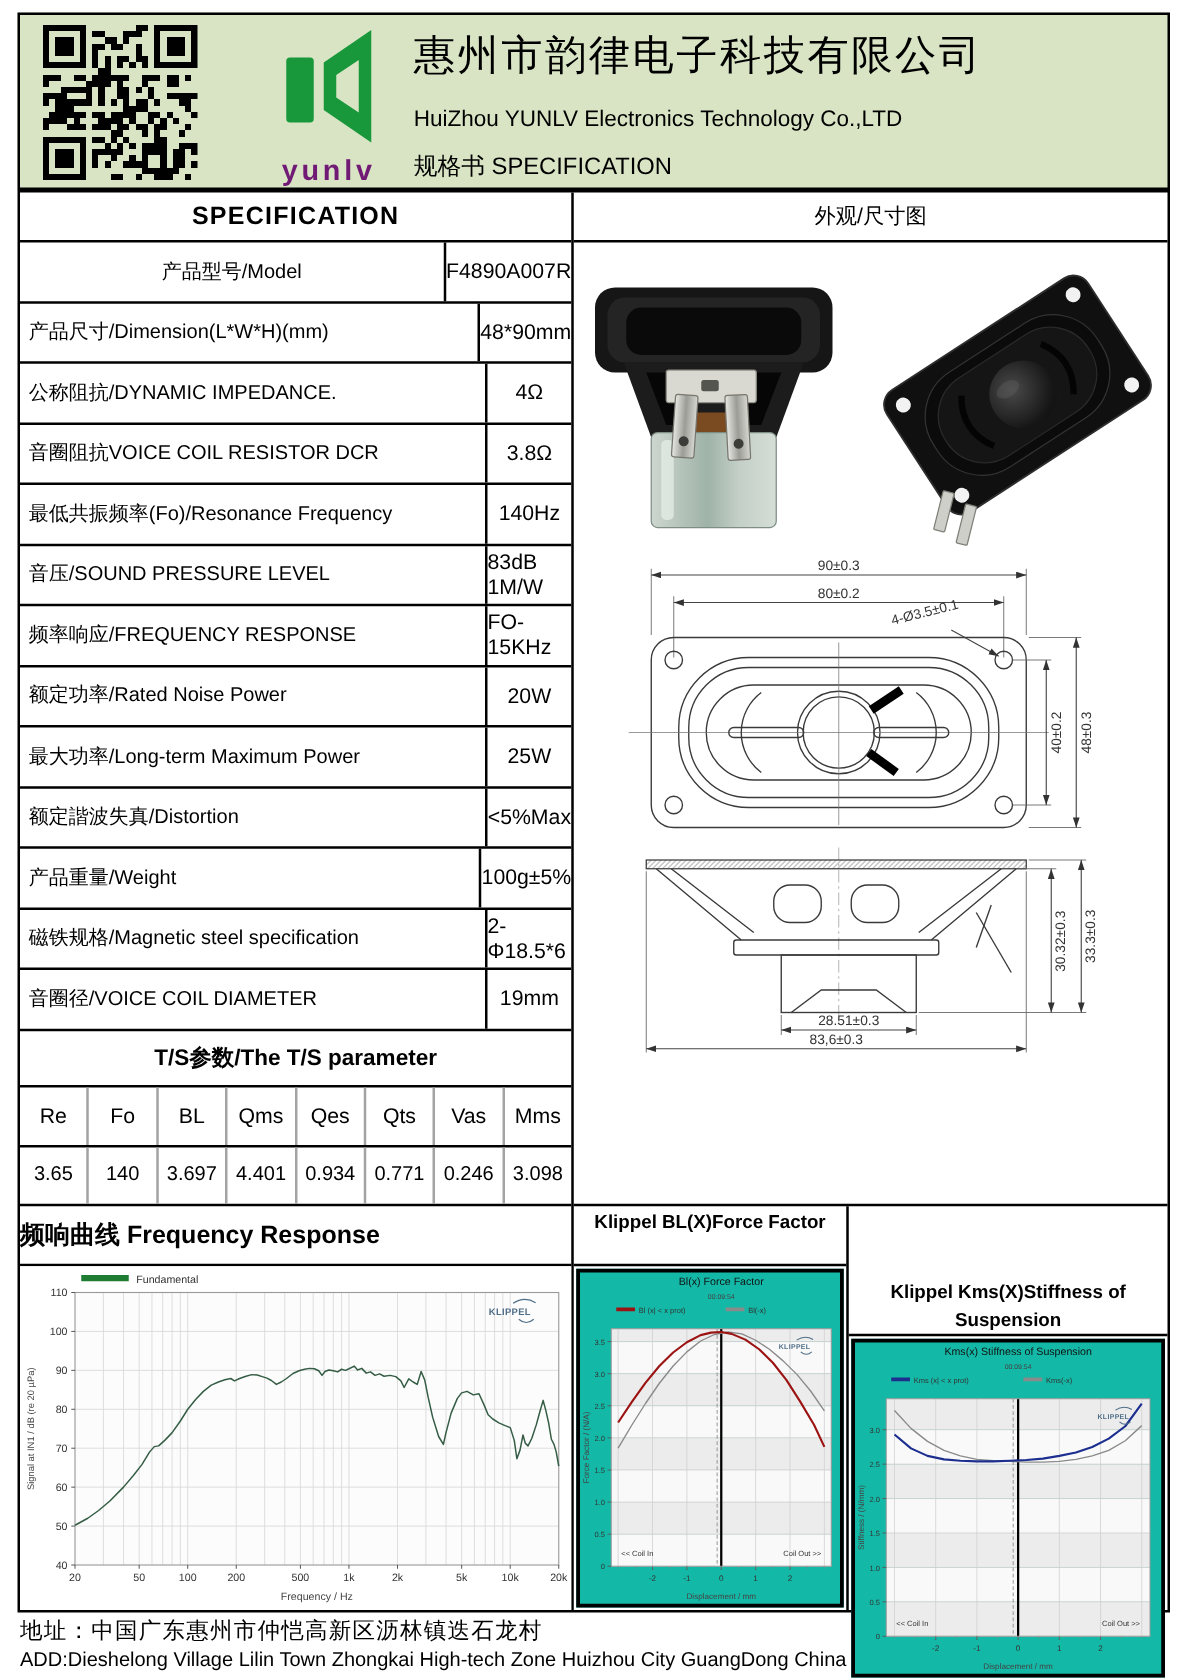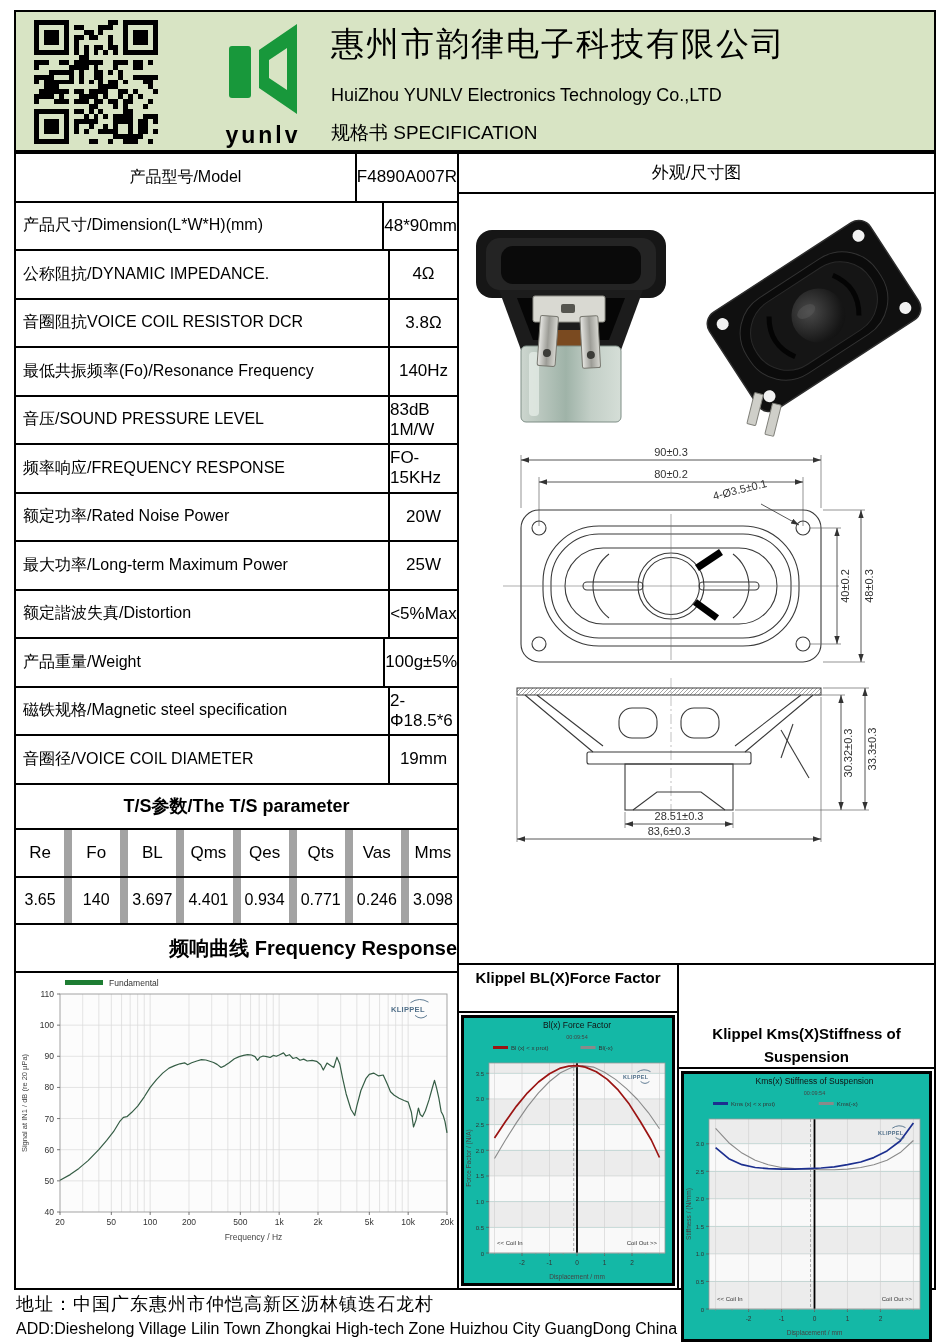--- a/index.html
+++ b/index.html
@@ -3,43 +3,43 @@
 <meta charset="utf-8">
 <style>
   * { margin:0; padding:0; box-sizing:border-box; }
   html,body { background:#fff; }
   body { width:950px; height:1344px; position:relative; font-family:"Liberation Sans",sans-serif; color:#000; }
 
   .header { position:absolute; left:14px; top:10px; width:922px; height:142px;
             background:#d8e4c4; border:2px solid #000; }
   .qr { position:absolute; left:18px; top:8px; width:124px; height:124px; }
   .logo { position:absolute; left:186px; top:4px; width:122px; height:134px; text-align:center; }
-  .logo-text { color:#000000; font-weight:bold; font-size:23px; letter-spacing:3px; margin-top:-2px; }
+  .logo-text { color:#701a75; font-weight:bold; font-size:23px; letter-spacing:3px; margin-top:-2px; }
   .htext { position:absolute; left:315px; right:8px; top:10px; text-align:left; }
   .company-cn { font-family:"Liberation Serif",serif; font-size:33px; letter-spacing:2px; }
   .company-en { font-size:18px; margin-top:18px; }
   .doc-title  { font-size:19px; margin-top:14px; }
 
   .main { position:absolute; left:14px; top:152px; width:922px; height:1138px; border:2px solid #000; }
   .leftcol { position:absolute; left:0; top:0; width:443px; height:1134px; border-right:2px solid #000; }
   .spec-title { height:40px; border-bottom:2px solid #000; font-weight:bold; font-size:20px;
                 text-align:center; line-height:38px; letter-spacing:1px; }
   .srow { height:48.5px; border-bottom:2px solid #000; display:flex; }
   .slabel { width:374px; border-right:2px solid #000; font-size:16px; display:flex; align-items:center; padding-left:7px; }
   .slabel.c { justify-content:center; padding-left:0; }
   .sval { flex:1; font-size:17px; display:flex; align-items:center; justify-content:center; }
   .ts-title { height:45px; border-bottom:2px solid #000; font-weight:bold; font-size:18px;
               text-align:center; line-height:43px; }
   .ts-row { display:flex; border-bottom:2px solid #000; }
   .ts-row.h { height:48px; font-size:17px; }
   .ts-row.v { height:47.5px; font-size:16px; }
-  .ts-cell { flex:1; border-right:8px solid #a3a3a3; display:flex; align-items:center; justify-content:center; }
+  .ts-cell { flex:1; border-right:2px solid #a3a3a3; display:flex; align-items:center; justify-content:center; }
   .ts-cell:last-child { border-right:none; }
   .p1-head { height:48px; border-bottom:2px solid #000; font-weight:bold; font-size:20px;
-             text-align:right; line-height:46px; }
+             text-align:left; line-height:46px; }
   .chartbox { position:relative; height:275px; background:#fff; padding:1px; }
 
   .rightcol { position:absolute; left:443px; top:0; width:475px; height:811px; border-bottom:2px solid #000; }
   .app-title { height:40px; border-bottom:2px solid #000; font-size:17px; text-align:center; line-height:38px; }
   .photos   { position:absolute; left:0; top:44px; }
   .topview  { position:absolute; left:0; top:290px; }
   .sideview { position:absolute; left:0; top:520px; }
 
   .panel2 { position:absolute; left:443px; top:811px; width:220px; height:323px; border-right:2px solid #000; }
   .panel3 { position:absolute; left:663px; top:819px; width:255px; height:323px;margin-top:48px; }
@@ -292,20 +292,21 @@
   <div class="htext">
     <div class="company-cn">惠州市韵律电子科技有限公司</div>
     <div class="company-en">HuiZhou YUNLV Electronics Technology Co.,LTD</div>
     <div class="doc-title">规格书  SPECIFICATION</div>
   </div>
 </div>
 
 <div class="main">
 
   <div class="leftcol">
+    <div class="spec-title">SPECIFICATION</div>
 
     <div class="srow">
       <div class="slabel c">产品型号/Model</div>
       <div class="sval">F4890A007R</div>
     </div>
     <div class="srow">
       <div class="slabel">产品尺寸/Dimension(L*W*H)(mm)</div>
       <div class="sval">48*90mm</div>
     </div>
     <div class="srow">

